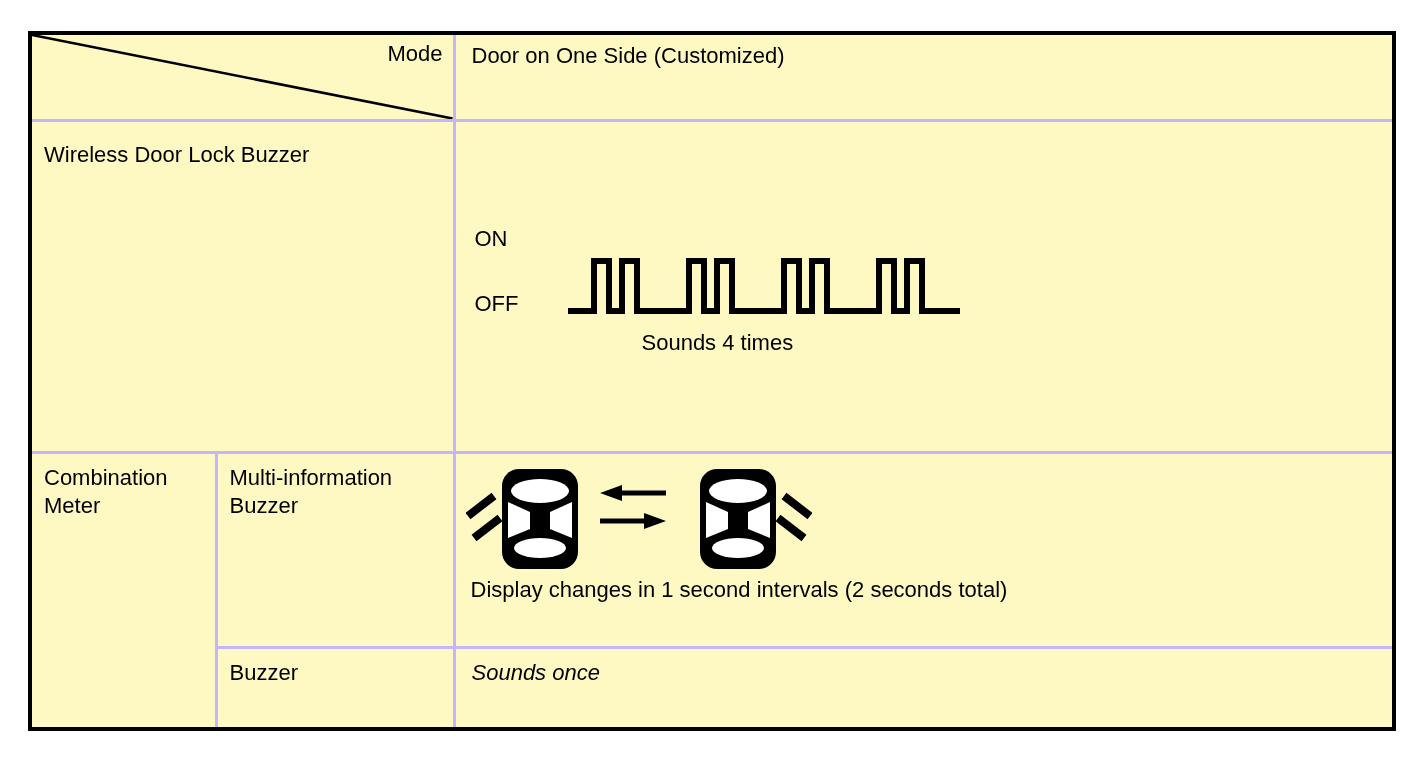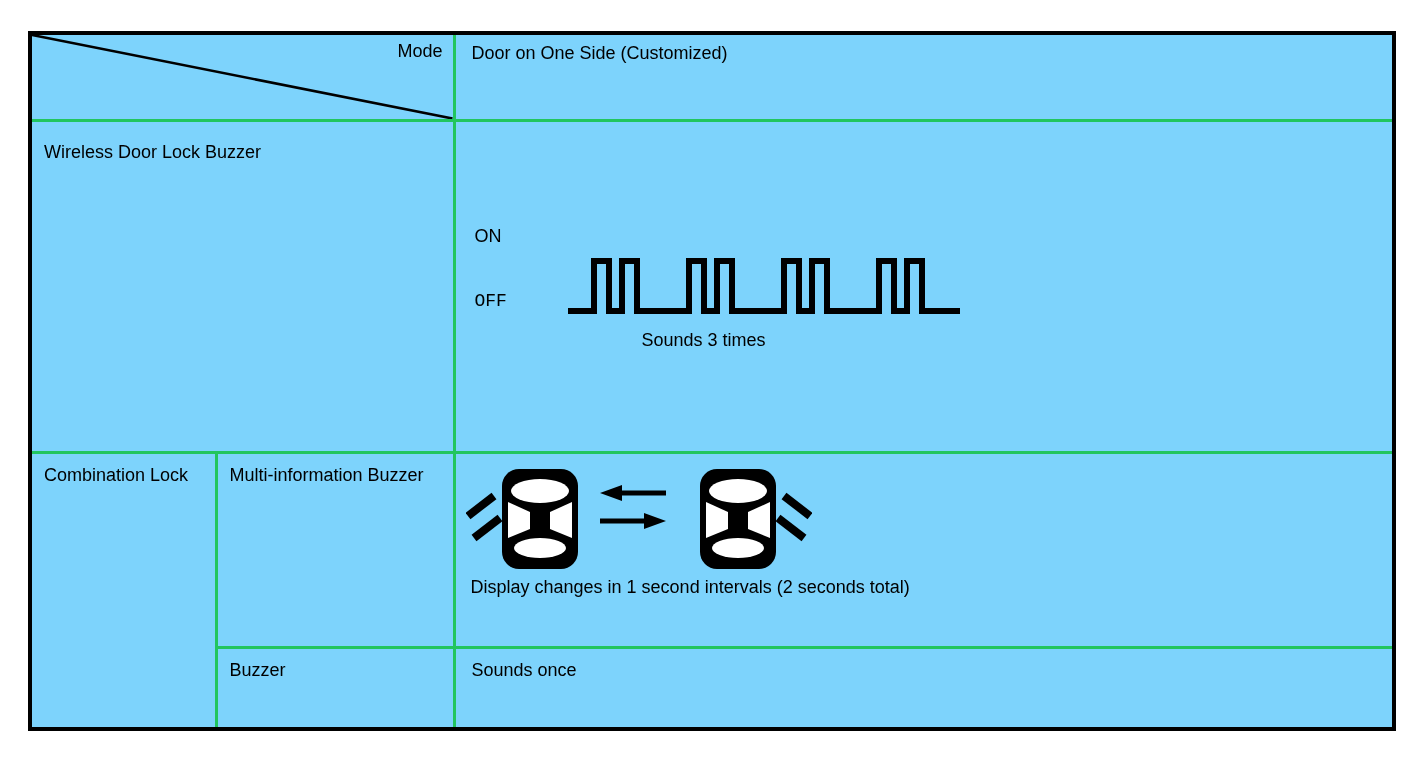--- a/index.html
+++ b/index.html
@@ -16,44 +16,44 @@
   table.spec-table {
     position: absolute;
     left: 28px;
     top: 31px;
     width: 1368px;
     border-collapse: collapse;
     table-layout: fixed;
     border: 4px solid #000;
   }
   table.spec-table td {
-    border: 3px solid #22c55e;
+    border: 3px solid #c4b5fd;
     vertical-align: top;
-    font-size: 18px;
+    font-size: 22px;
     line-height: 1.3;
-    background: #7dd3fc;
+    background: #fef9c3;
   }
   tr.r-header  { height: 87px; }
   tr.r-wireless{ height: 332px; margin-top: 20px; }
   tr.r-multi   { height: 195px; }
   tr.r-buzzer  { height: 82px; margin-top: 9px; }
 
   td.diag-cell { position: relative; padding: 0; }
   .diag-svg { position: absolute; inset: 0; width: 100%; height: 100%; display: block; }
   .mode-label { position: absolute; top: 5px; right: 10px; }
 
   td.val-cell   { padding: 7px 10px 0 16px; }
   td.label-cell { padding: 10px 10px 0 12px; }
   td.label-cell.tall { padding-top: 19px; }
   td.content-cell { position: relative; padding: 0; }
   .cellwrap { position: relative; width: 100%; height: 100%; }
 
   
   .on-label  { position: absolute; left: 19px; top: 103px; }
-  .off-label { position: absolute; left: 19px; top: 168px; font-family: Liberation Mono, monospace; }
+  .off-label { position: absolute; left: 19px; top: 168px; }
   .wave-svg  { position: absolute; left: 112px; top: 131px; width: 392px; height: 64px; }
   .wave-caption { position: absolute; left: 186px; top: 207px; }
 
   
   .car-svg { position: absolute; width: 116px; height: 102px; }
   .car-left  { left: 10px; top: 14px; }
   .car-right { left: 240px; top: 14px; transform: scaleX(-1); }
   .arrows-svg { position: absolute; left: 144px; top: 30px; width: 66px; height: 46px; }
   .mid-caption { position: absolute; left: 15px; top: 122px; white-space: nowrap; }
 
@@ -105,28 +105,28 @@
       <td class="content-cell">
         <div class="cellwrap">
           <span class="on-label">ON</span>
           <span class="off-label">OFF</span>
           <svg class="wave-svg" viewBox="0 0 392 64">
             <path d="M0 58 H26 V8 H41 V58 H54 V8 H69 V58
                      H121 V8 H136 V58 H149 V8 H164 V58
                      H216 V8 H231 V58 H244 V8 H259 V58
                      H311 V8 H326 V58 H339 V8 H354 V58 H392" fill="none" stroke="#000" stroke-width="6"></path>
           </svg>
-          <span class="wave-caption">Sounds 3 times</span>
+          <span class="wave-caption">Sounds 4 times</span>
         </div>
       </td>
     </tr>
 
     <tr class="r-multi">
       <td rowspan="2" class="label-cell">
-        <span>Combination Lock</span>
+        <span>Combination Meter</span>
       </td>
       <td class="label-cell">
         <span>Multi-information Buzzer</span>
       </td>
       <td class="content-cell">
         <div class="cellwrap">
           <svg class="car-svg car-left" viewBox="0 0 116 102">
             <use href="#car-open-doors"></use>
           </svg>
           <svg class="arrows-svg" viewBox="0 0 66 46">
@@ -140,19 +140,19 @@
           </svg>
           <div class="mid-caption">Display changes in 1 second intervals (2 seconds total)</div>
         </div>
       </td>
     </tr>
 
     <tr class="r-buzzer">
       <td class="label-cell">
         <span>Buzzer</span>
       </td>
-      <td class="val-cell" style="padding-top:10px;">
+      <td class="val-cell" style="padding-top:10px;font-style:italic;">
         <span>Sounds once</span>
       </td>
     </tr>
   </tbody>
     </table>
 </div>
 
 </body></html>

